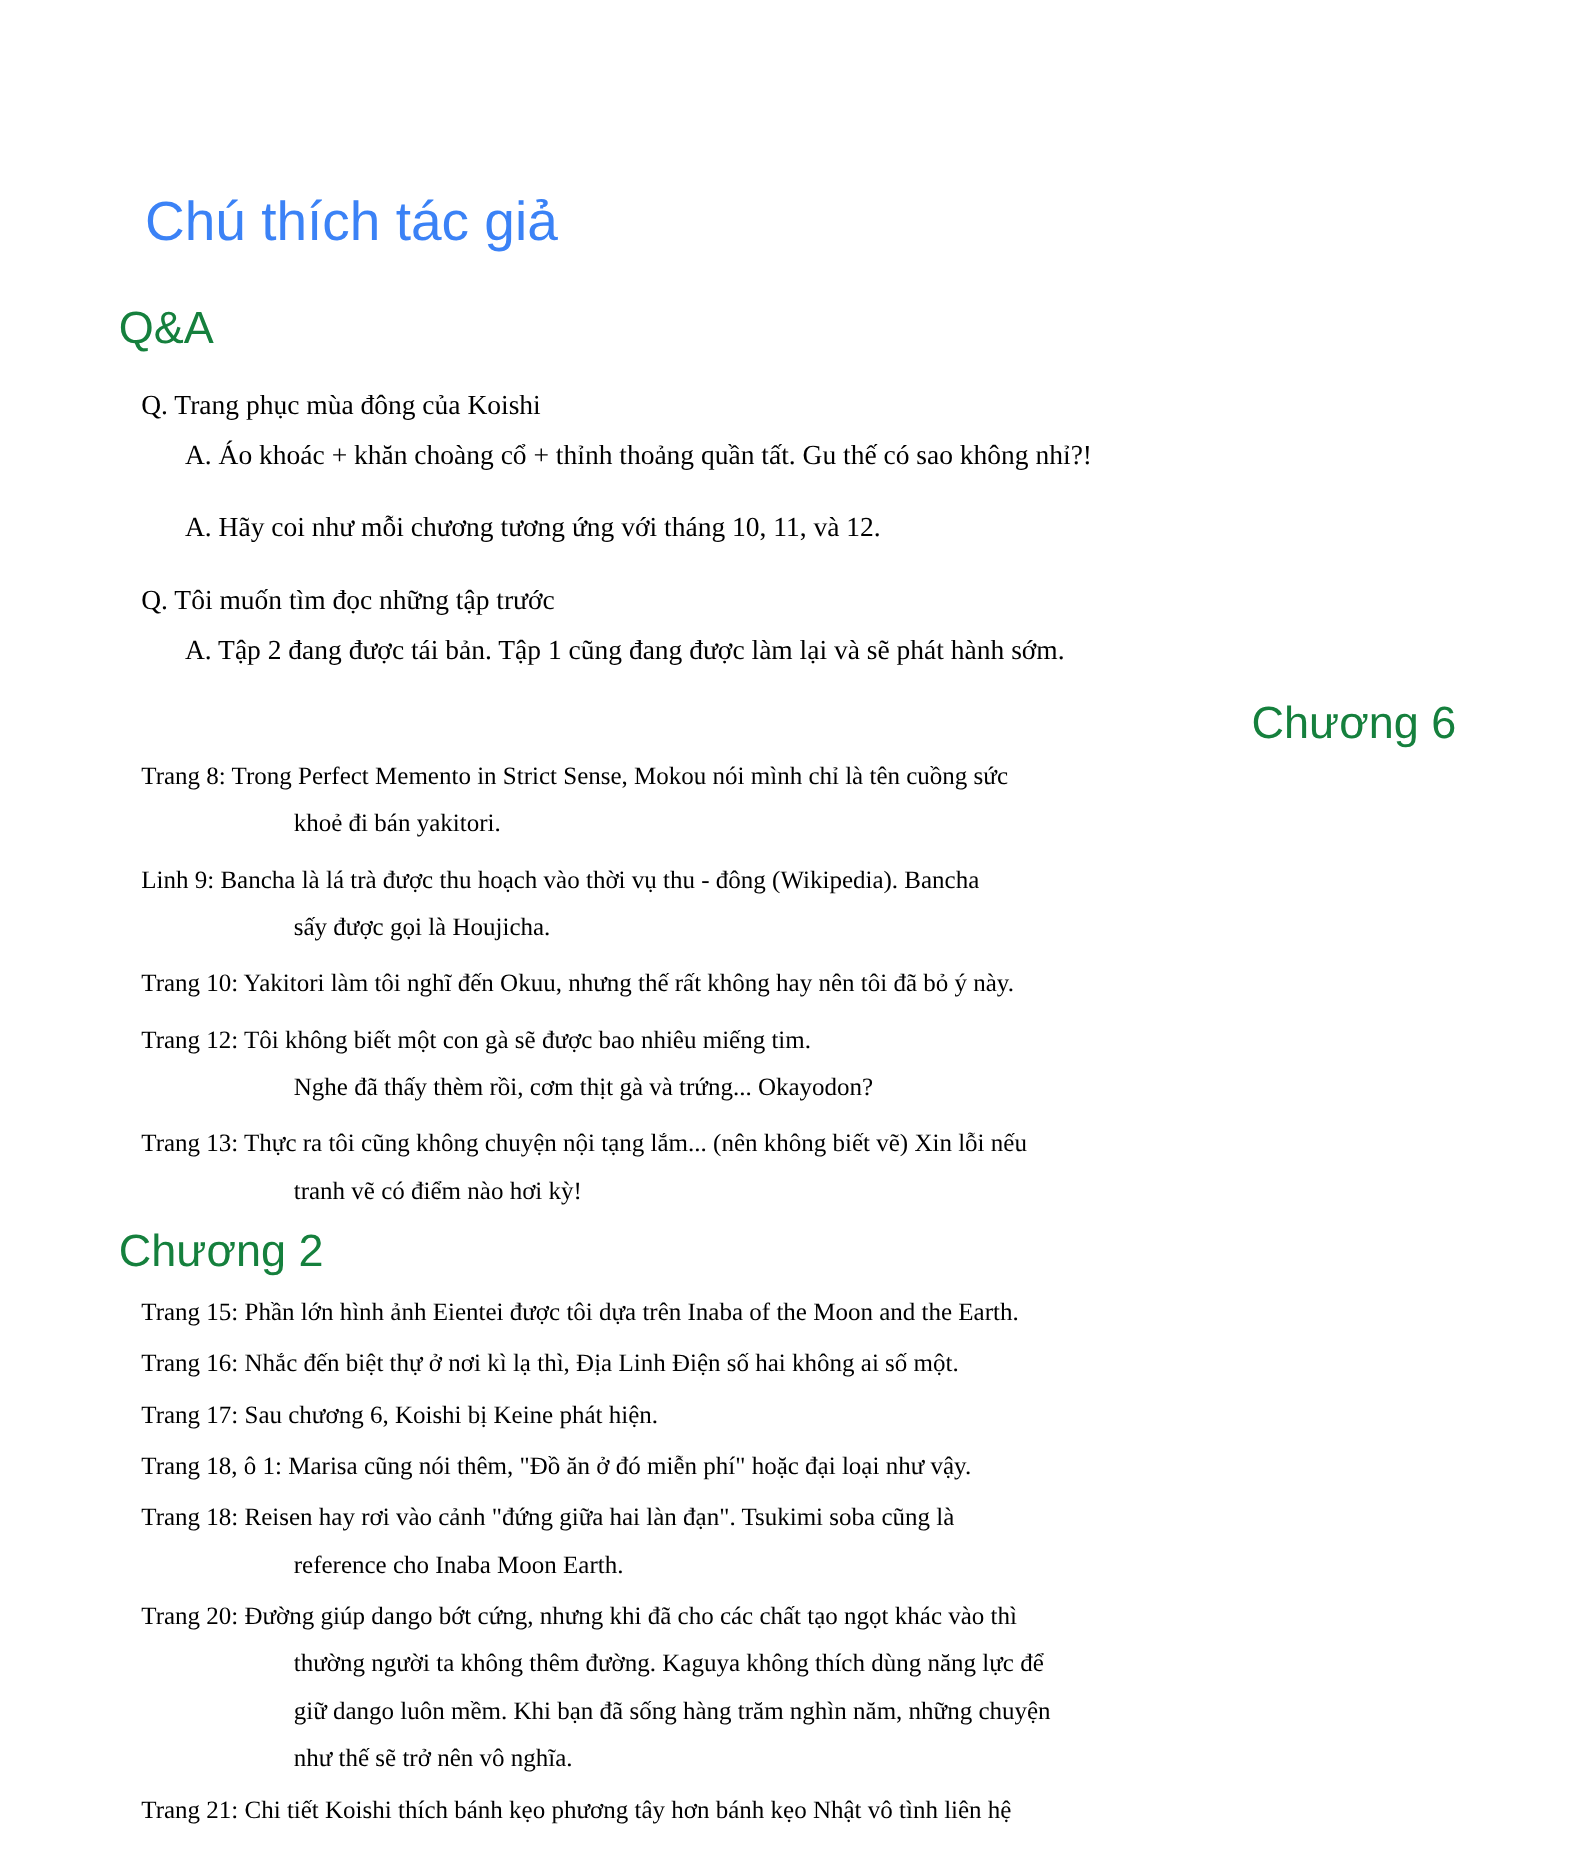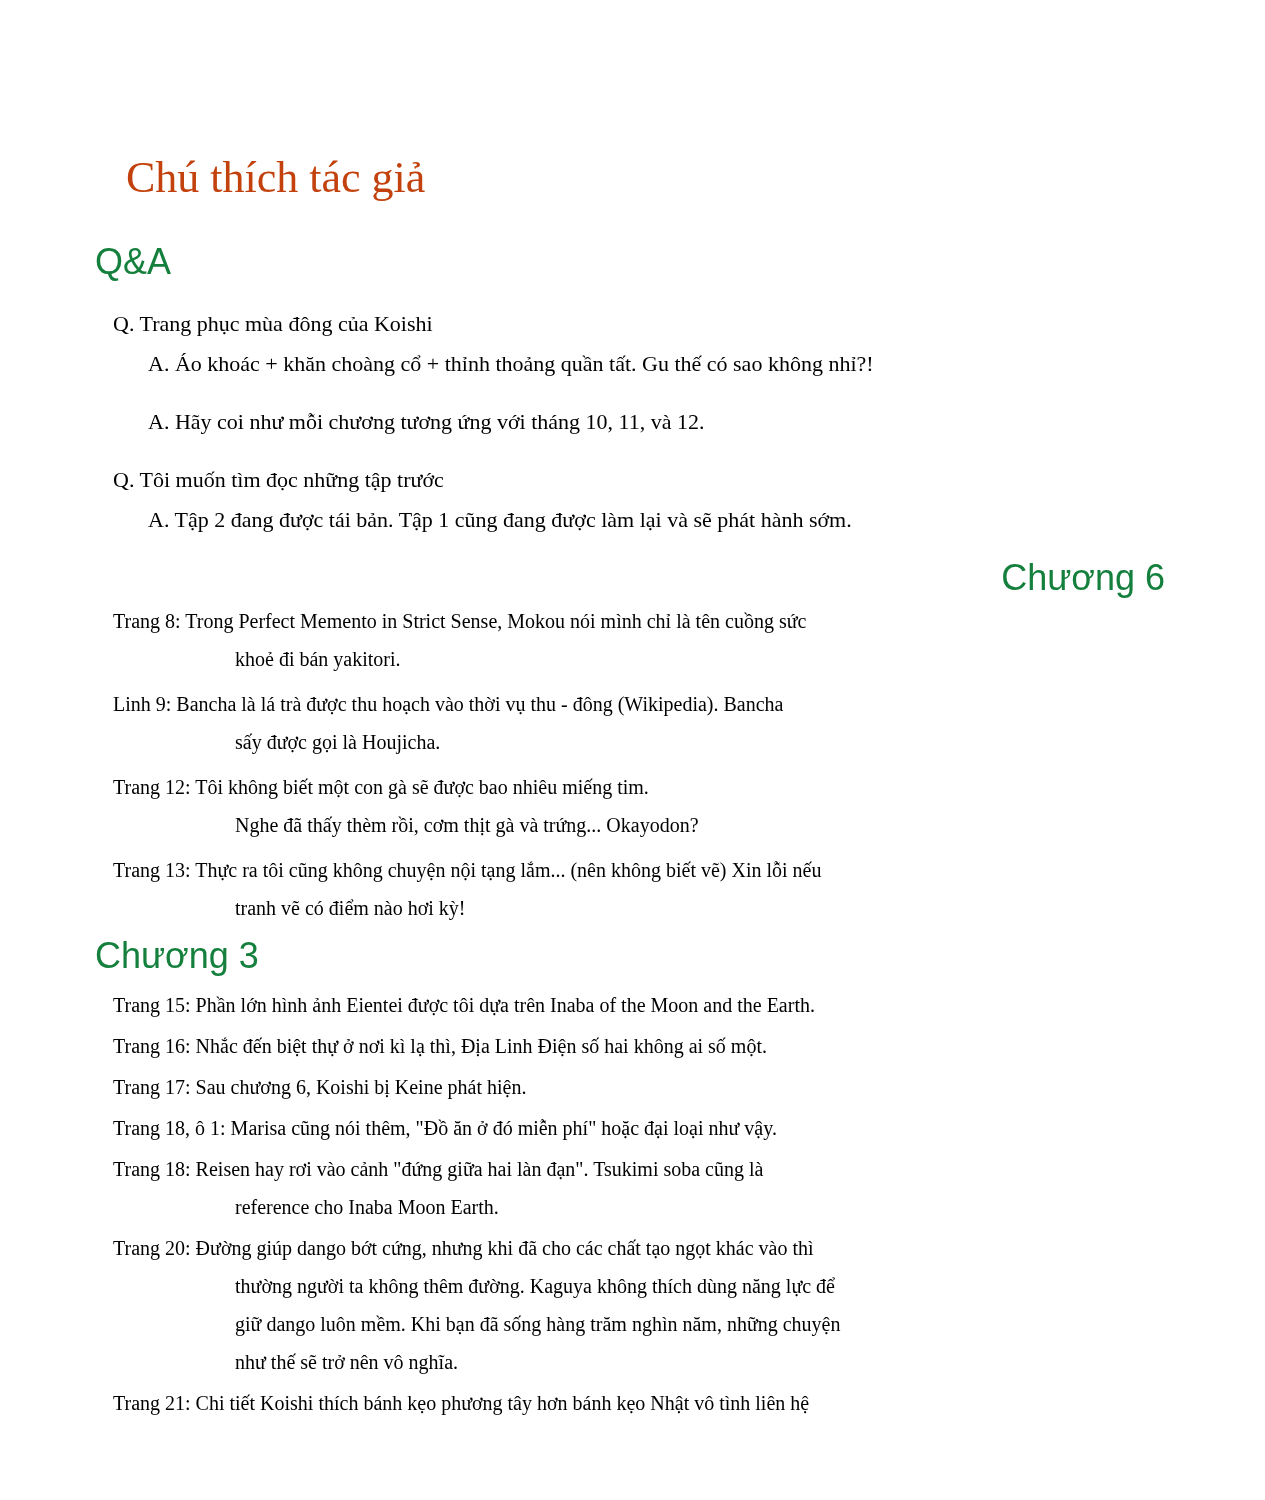--- a/index.html
+++ b/index.html
@@ -9,26 +9,26 @@
     width: 1265px;
     height: 1500px;
     background: #ffffff;
     color: #000000;
     overflow: hidden;
   }
   .content {
     padding: 152px 100px 0 113px;
   }
   .doc-title {
-    font-family: Liberation Serif, serif;
+    font-family: Liberation Sans, sans-serif;
     font-weight: 400;
     font-size: 44px;
     line-height: 52px;
-    margin-left: 13px;
-    color: #c2410c;
+    margin-left: 3px;
+    color: #3b82f6;
   }
   .section-heading {
     font-family: "Liberation Sans", "DejaVu Sans", sans-serif;
     font-weight: 400;
     font-size: 36px;
     line-height: 44px;
     margin-left: -18px;
     color: #15803d;
   }
   .h-qa      { margin-top: 36px; }
@@ -86,28 +86,29 @@
       </div>
 
     <h2 class="section-heading h-ch6">Chương 6</h2>
 
     <div class="c6">
       <div class="notes-list" id="notes-ch6">
           <p class="note"><span class="note-label">Trang 8:</span><span class="note-text">Trong Perfect Memento in Strict Sense, Mokou nói mình chỉ là tên cuồng sức
 khoẻ đi bán yakitori.</span></p>
           <p class="note"><span class="note-label">Linh 9:</span><span class="note-text">Bancha là lá trà được thu hoạch vào thời vụ thu - đông (Wikipedia). Bancha
 sấy được gọi là Houjicha.</span></p>
+          <p class="note"><span class="note-label">Trang 10:</span><span class="note-text">Yakitori làm tôi nghĩ đến Okuu, nhưng thế rất không hay nên tôi đã bỏ ý này.</span></p>
           <p class="note"><span class="note-label">Trang 12:</span><span class="note-text">Tôi không biết một con gà sẽ được bao nhiêu miếng tim.
 Nghe đã thấy thèm rồi, cơm thịt gà và trứng... Okayodon?</span></p>
           <p class="note"><span class="note-label">Trang 13:</span><span class="note-text">Thực ra tôi cũng không chuyện nội tạng lắm... (nên không biết vẽ) Xin lỗi nếu
 tranh vẽ có điểm nào hơi kỳ!</span></p>
         </div>
     </div>
 
-    <h2 class="section-heading h-ch7">Chương 3</h2>
+    <h2 class="section-heading h-ch7">Chương 2</h2>
 
     <div class="c7">
       <div class="notes-list" id="notes-ch7">
           <p class="note"><span class="note-label">Trang 15:</span><span class="note-text">Phần lớn hình ảnh Eientei được tôi dựa trên Inaba of the Moon and the Earth.</span></p>
           <p class="note"><span class="note-label">Trang 16:</span><span class="note-text">Nhắc đến biệt thự ở nơi kì lạ thì, Địa Linh Điện số hai không ai số một.</span></p>
           <p class="note"><span class="note-label">Trang 17:</span><span class="note-text">Sau chương 6, Koishi bị Keine phát hiện.</span></p>
           <p class="note"><span class="note-label">Trang 18, ô 1:</span><span class="note-text">Marisa cũng nói thêm, "Đồ ăn ở đó miễn phí" hoặc đại loại như vậy.</span></p>
           <p class="note"><span class="note-label">Trang 18:</span><span class="note-text">Reisen hay rơi vào cảnh "đứng giữa hai làn đạn". Tsukimi soba cũng là
 reference cho Inaba Moon Earth.</span></p>
           <p class="note"><span class="note-label">Trang 20:</span><span class="note-text">Đường giúp dango bớt cứng, nhưng khi đã cho các chất tạo ngọt khác vào thì

